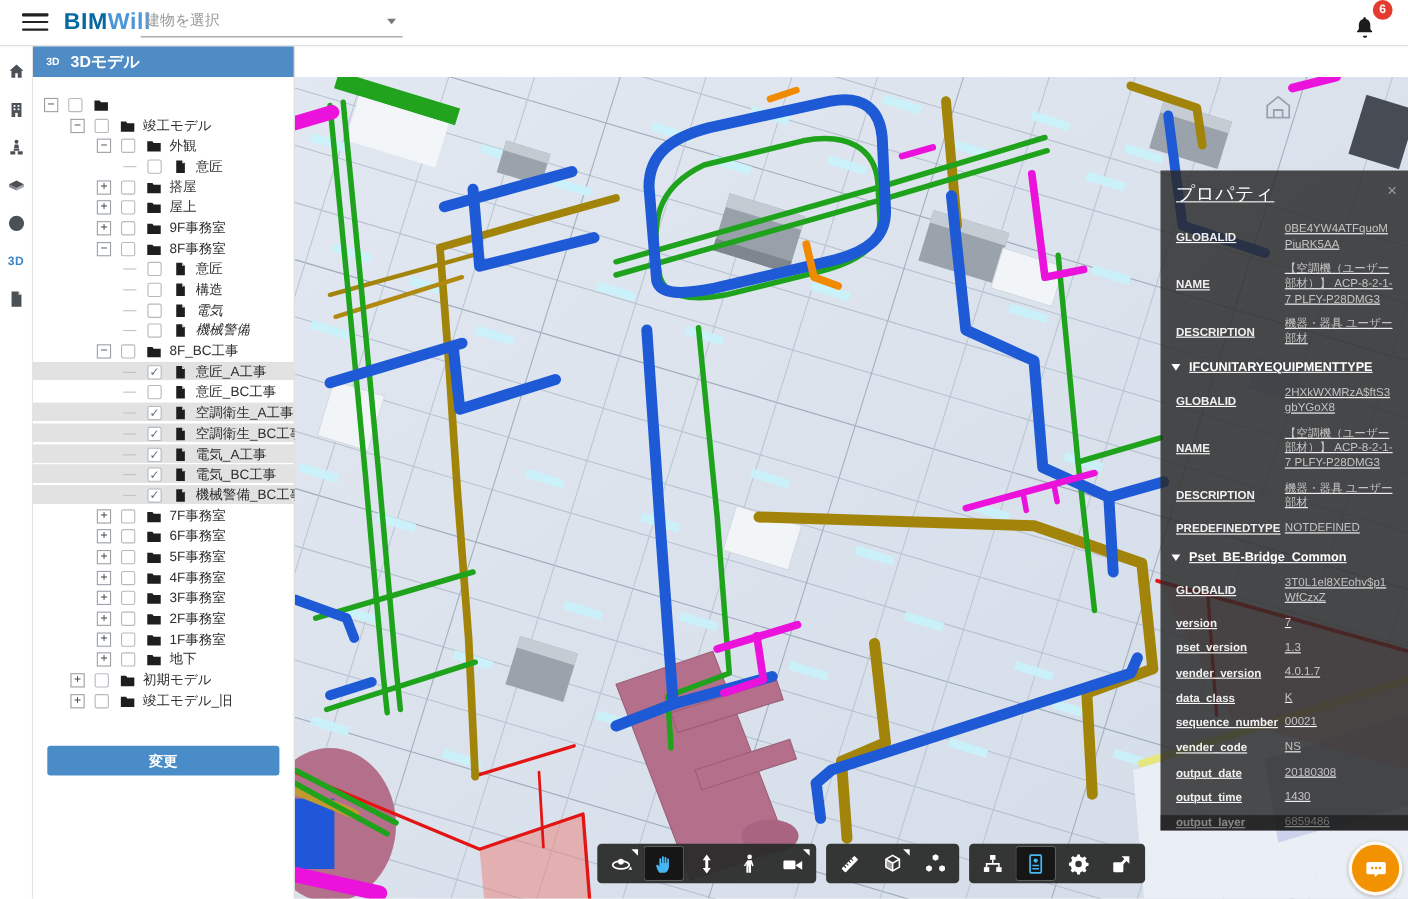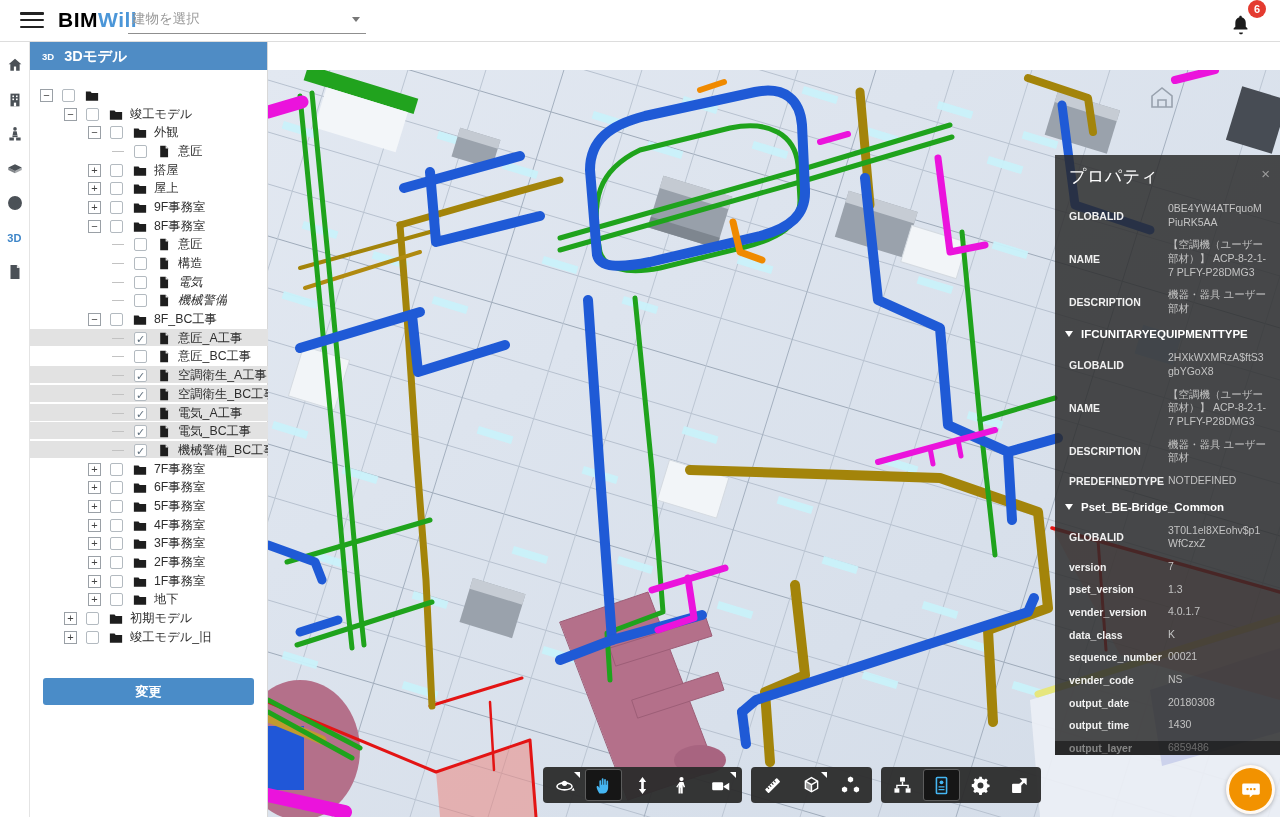--- a/index.html
+++ b/index.html
@@ -6,21 +6,21 @@
   html,body{width:1280px;height:817px;overflow:hidden;background:#fff;
     font-family:"Liberation Sans","DejaVu Sans",sans-serif;}
   #app{position:relative;width:1280px;height:817px;background:#fff;}
 
   
   #topbar{position:absolute;left:0;top:0;width:1280px;height:42px;background:#fff;
     border-bottom:1px solid #ddd;z-index:30;}
   #hamburger{position:absolute;left:20px;top:12px;width:24px;height:18px;cursor:pointer;}
   #hamburger span{display:block;height:2.6px;background:#222;margin-bottom:4.2px;border-radius:1px;}
   #logo{position:absolute;left:58px;top:8px;font-size:21px;font-weight:bold;letter-spacing:.5px;}
-  #logo .bim{color:#000000;} #logo .will{color:#4b96d8;}
+  #logo .bim{color:#0369a1;} #logo .will{color:#4b96d8;}
   #bselect{position:absolute;left:128px;top:6px;width:238px;height:28px;border-bottom:1px solid #8f8f8f;
     color:#9a9a9a;font-size:13.5px;line-height:26px;padding-left:4px;cursor:pointer;}
   #bselect .caret{position:absolute;right:6px;top:11px;width:0;height:0;
     border-left:4.5px solid transparent;border-right:4.5px solid transparent;border-top:5px solid #777;}
   #bell{position:absolute;right:26px;top:9px;width:24px;height:26px;cursor:pointer;}
   #bell svg{width:22px;height:22px;margin-top:5px;}
   #badge{position:absolute;right:14px;top:0px;min-width:18px;height:18px;border-radius:9px;background:#e43b30;
     color:#fff;font-size:11px;font-weight:bold;text-align:center;line-height:18px;z-index:31;}
 
   
@@ -53,21 +53,21 @@
 
   
   #vpheader{position:absolute;left:268px;top:42px;width:1012px;height:28px;background:#5b95ca;z-index:5;
     color:#fff;display:flex;align-items:center;padding-left:14px;}
   #vpheader svg{width:16px;height:16px;margin-right:10px;}
   #vpheader .ttl{font-size:14.5px;font-weight:bold;}
   #viewport{position:absolute;left:268px;top:70px;width:1012px;height:747px;background:#dbe2ec;}
 
   
   #props{position:absolute;left:1055px;top:155px;width:225px;height:600px;background:rgba(42,42,42,0.84);
-    color:#fff;z-index:40;padding:10px 14px 0 14px;}
+    color:#fff;z-index:40;padding:10px 14px 0 14px;text-decoration:underline;}
   #props::after{content:"";position:absolute;left:0;bottom:0;width:100%;height:14px;background:rgba(0,0,0,0.45);}
   #props .ptitle{font-size:17px;font-weight:400;letter-spacing:.5px;}
   #props .pclose{position:absolute;right:10px;top:10px;font-size:15px;color:#9c9c9c;cursor:pointer;}
   #plist{margin-top:14px;}
   .prow{display:grid;grid-template-columns:95px 1fr;column-gap:4px;margin-bottom:9px;align-items:center;}
   .plabel{font-size:10.5px;font-weight:bold;color:#f0f0f0;white-space:nowrap;}
   .pvalue{font-size:10.5px;color:#c3c3c3;line-height:1.3;word-break:break-all;}
   .psect{display:flex;align-items:center;margin:13px 0 11px -4px;}
   .psect .tri{width:0;height:0;border-left:4.5px solid transparent;border-right:4.5px solid transparent;
     border-top:6px solid #fff;margin-right:8px;}

